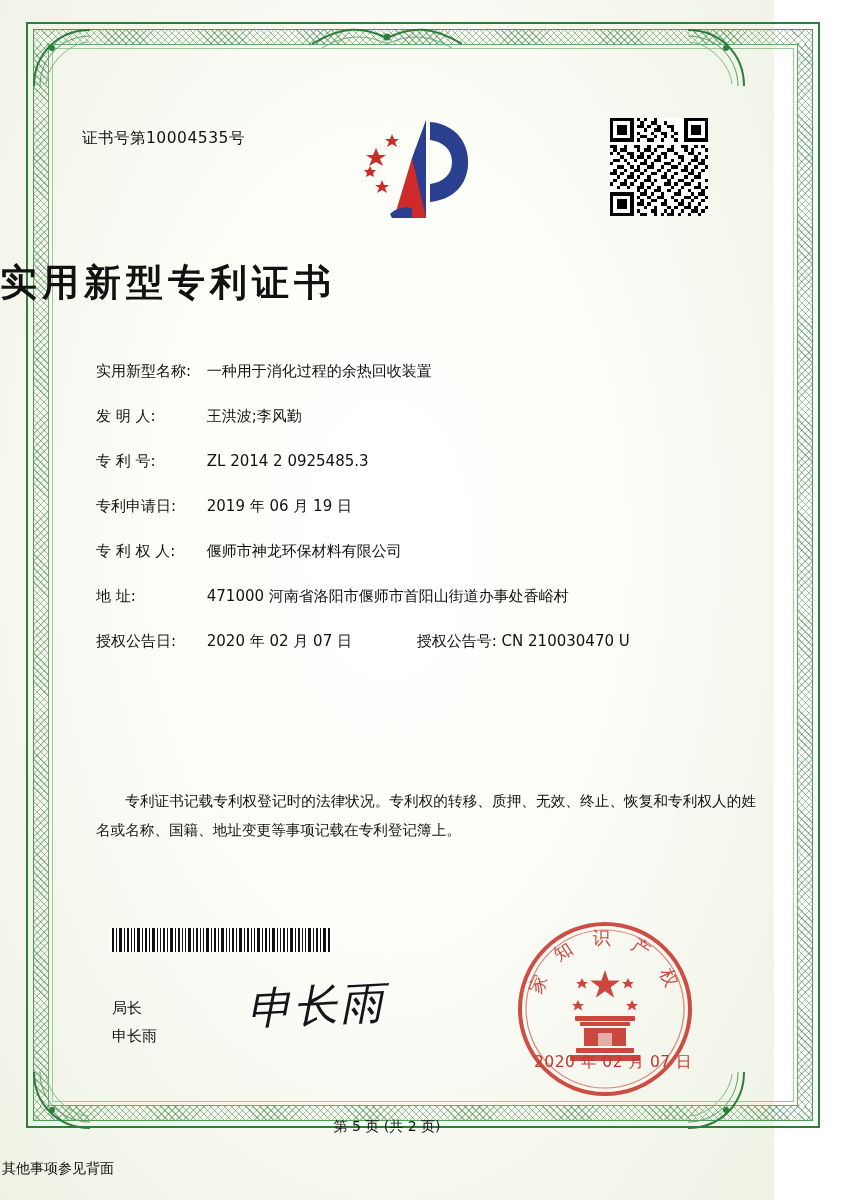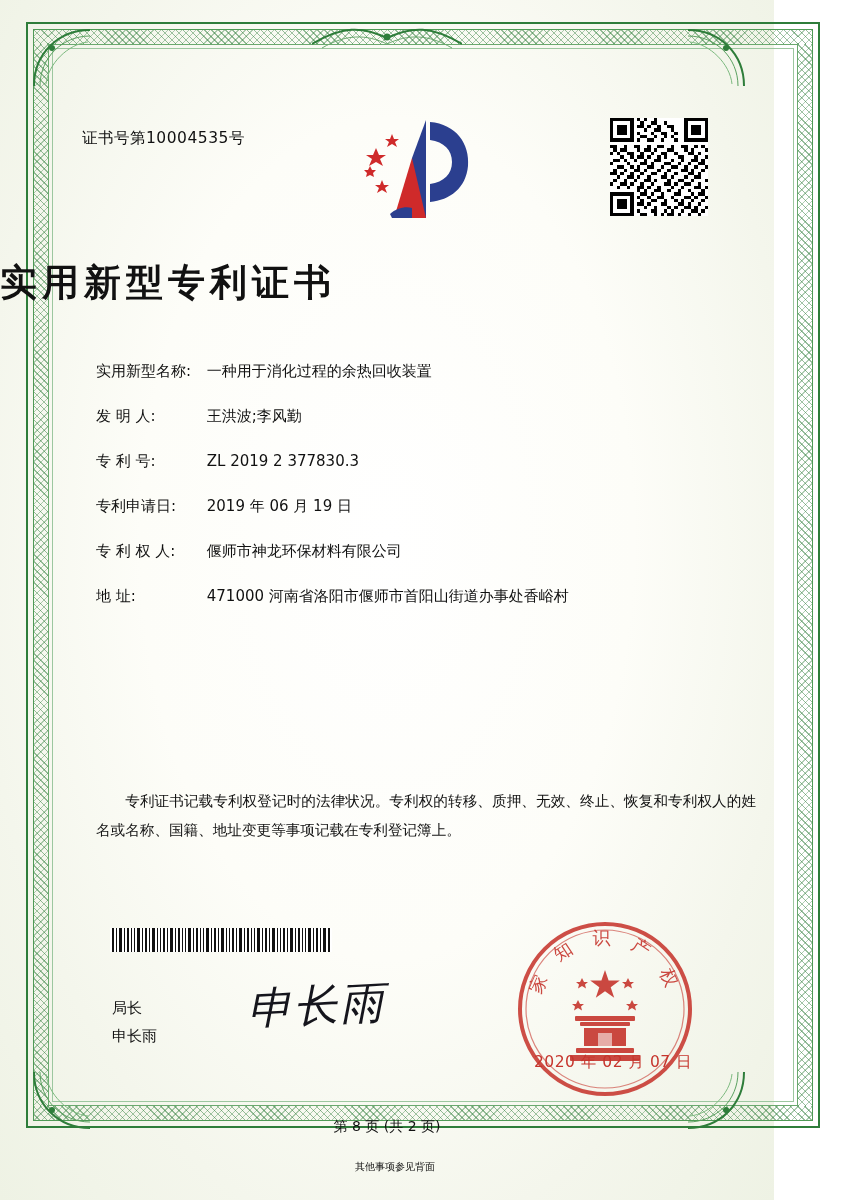--- a/index.html
+++ b/index.html
@@ -216,23 +216,22 @@
   
   .page-no {
     position: absolute;
     left: 0; right: 0; top: 1118px;
     text-align: center;
     font-size: 14px;
     color: #111;
   }
   .footnote {
     position: absolute;
-    left: 16px; right: 0; top: 1160px;
-    text-align: center;
-    font-size: 10px;
+    left: 2px; right: 0; top: 1160px;
+    font-size: 14px;
     color: #111;
   }
 </style>
 </head>
 <body>
 
 <div class="page">
 
   <div class="border-outer"></div>
   <div class="guilloche"></div>
@@ -522,38 +521,44 @@
       <span class="val">一种用于消化过程的余热回收装置</span>
     </div>
 
     <div class="field">
       <span class="lbl lbl-w">发 明 人:</span>
       <span class="val">王洪波;李风勤</span>
     </div>
 
     <div class="field">
       <span class="lbl lbl-w">专 利 号:</span>
-      <span class="val">ZL 2019 2 377830.3</span>
+      <span class="val">ZL 2014 2 0925485.3</span>
     </div>
 
     <div class="field">
       <span class="lbl lbl-w">专利申请日:</span>
       <span class="val">2019 年 06 月 19 日</span>
     </div>
 
     <div class="field">
       <span class="lbl lbl-w">专 利 权 人:</span>
       <span class="val">偃师市神龙环保材料有限公司</span>
     </div>
 
     <div class="field">
       <span class="lbl lbl-w">地 址:</span>
       <span class="val">471000 河南省洛阳市偃师市首阳山街道办事处香峪村</span>
     </div>
 
+    <div class="field inline-two">
+      <span class="lbl lbl-w">授权公告日:</span>
+      <span class="val">2020 年 02 月 07 日</span>
+      <span class="lbl2">授权公告号:</span>
+      <span class="val">CN 210030470 U</span>
+    </div>
 
   </div>
 
   <div class="para p2"><span class="indent"></span><span>专利证书记载专利权登记时的法律状况。专利权的转移、质押、无效、终止、恢复和专利权人的姓名或名称、国籍、地址变更等事项记载在专利登记簿上。</span></div>
 
   <div class="barcode">
     <svg width="222" height="24" viewBox="0 0 222 24" shape-rendering="crispEdges">
       <rect width="222" height="24" fill="#ffffff"></rect>
       <g fill="#111111">
         <rect x="2" y="0" width="2" height="24"></rect>
@@ -645,16 +650,16 @@
         <rect x="68" y="106" width="50" height="4" rx="1"></rect>
         <rect x="72" y="112" width="42" height="18"></rect>
         <rect x="86" y="117" width="14" height="13" fill="#ffffff" opacity="0.55"></rect>
         <rect x="64" y="132" width="58" height="5" rx="1"></rect>
         <rect x="58" y="139" width="70" height="6" rx="1"></rect>
       </g>
     </svg>
   </div>
   <div class="seal-date">2020 年 02 月 07 日</div>
 
-  <div class="page-no">第 8 页 (共 2 页)</div>
+  <div class="page-no">第 5 页 (共 2 页)</div>
   <div class="footnote">其他事项参见背面</div>
 
 </div>
 
 </body></html>

